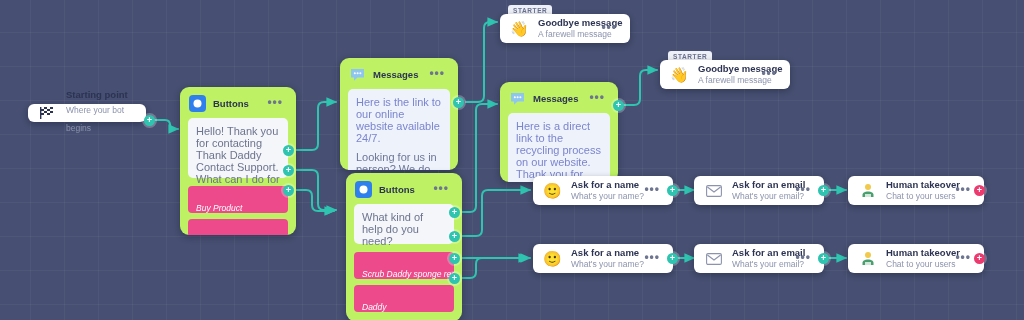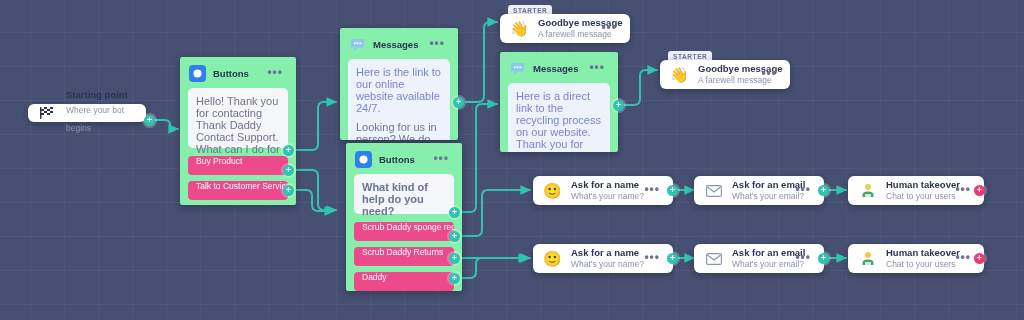--- a/index.html
+++ b/index.html
@@ -30,35 +30,35 @@
   .dots{color:#6e7591;font-size:12px;letter-spacing:1px;line-height:8px;
         padding:0 4px 4px 4px;flex:0 0 auto;font-weight:bold;}
 
   
   .starter-wrap{position:absolute;}
   .starter-badge{position:absolute;top:0;left:8px;background:#eef0f7;color:#6b7190;
         font-size:6.5px;font-weight:bold;letter-spacing:.6px;padding:2px 5px 1px 5px;
         border-radius:3px 3px 0 0;}
 
   
-  .card{position:absolute;background:#86efac;border-radius:2px;
-        box-shadow:0 2px 7px rgba(10,14,30,0.33);overflow:hidden;}
+  .card{position:absolute;background:#bef264;border-radius:9px;
+        box-shadow:0 2px 7px rgba(10,14,30,0.33);overflow:hidden;margin-top:30px;}
   .card .hdr{display:flex;align-items:center;padding:8px 9px 6px 9px;}
   .card .hdr .hico{width:17px;height:17px;flex:0 0 17px;margin-right:7px;border-radius:4px;
         display:flex;align-items:center;justify-content:center;}
   .card .hdr .htitle{flex:1 1 auto;font-size:9.5px;font-weight:bold;color:#2c3353;}
   .bubble{margin:0 8px 8px 8px;border-radius:5px;padding:7px 8px;font-size:11px;line-height:12px;}
   .bubble.msg{background:#eef3fb;color:#7b84cf;}
   .bubble.msg p{margin:0;}
   .bubble.msg p+p{margin-top:7px;color:#6e7699;}
   .bubble.ask{background:#f4f6fa;color:#6d748f;}
 
-  .btnrow{position:relative;margin:0 8px 6px 8px;border-radius:4px;height:19px;
-        display:flex;align-items:flex-start;padding:0 8px;font-size:8.5px;color:#ffffff;
-        box-sizing:border-box;white-space:nowrap;overflow:hidden;}
+  .btnrow{position:relative;margin:0 8px 6px 8px;border-radius:4px;height:27px;
+        display:flex;align-items:flex-end;padding:0 8px;font-size:8.5px;color:#ffffff;
+        box-sizing:border-box;white-space:nowrap;overflow:hidden;font-style:italic;}
   .btnrow.pink{background:#ec4a8b;}
 
   
   .port{position:absolute;width:11px;height:11px;border-radius:50%;background:#2ec4b0;
         display:flex;align-items:center;justify-content:center;color:#fff;font-size:9px;
         line-height:9px;font-weight:bold;box-shadow:0 0 0 2px rgba(255,255,255,.25);}
   .port.pinkport{background:#ec3a6e;}
   .port span{transform:translateY(-0.5px);}
 
   .svgico{display:block;}
@@ -233,26 +233,23 @@
   <div class="card" style="left:346px;top:143px;width:116px;height:148px;">
     <div class="hdr">
       <div class="hico" style="background:#2f80ed;">
         <svg class="svgico" width="11" height="11" viewBox="0 0 11 11">
             <circle cx="5.5" cy="5.5" r="4" fill="#ffffff"></circle>
           </svg>
       </div>
       <div class="htitle">Buttons</div>
       <div class="dots">•••</div>
     </div>
-    <div class="bubble ask" style="height:26px;font-weight:bold;">What kind of help do you need?</div>
+    <div class="bubble ask" style="height:26px;">What kind of help do you need?</div>
     <div class="btnrow pink">
       <span>Scrub Daddy sponge rec</span>
-    </div>
-    <div class="btnrow pink">
-      <span>Scrub Daddy Returns</span>
     </div>
     <div class="btnrow pink">
       <span>Daddy</span>
     </div>
 
   </div>
   <div class="port" style="left:449px;top:207px;">
       <span>+</span>
     </div>
   <div class="port" style="left:449px;top:231px;">

